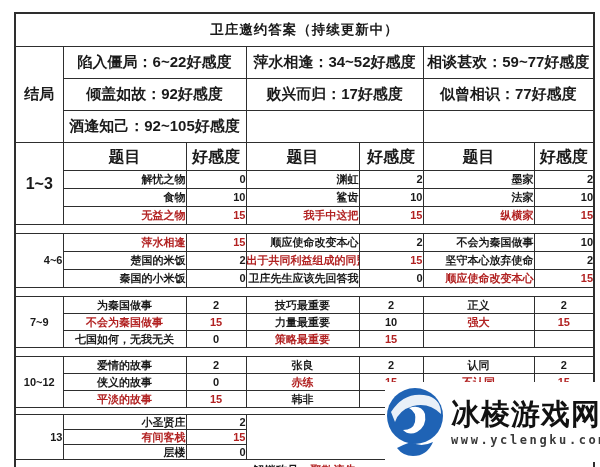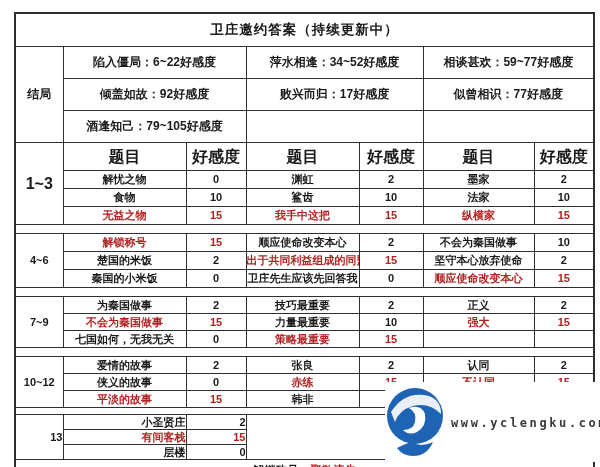--- a/index.html
+++ b/index.html
@@ -15,24 +15,24 @@
   }
   table.answers td{
     border:1px solid #2e2e2e;
     text-align:center;vertical-align:middle;
     font-weight:bold;font-size:11px;
     white-space:nowrap;overflow:hidden;
     padding:0;line-height:1.1;
   }
   table.answers{border:2px solid #2e2e2e;}
   tr.r-title td{font-size:13.5px;height:32px;letter-spacing:1px;}
-  tr.r-end td{font-size:12px;height:31px;}
+  tr.r-end td{font-size:15px;height:31px;}
   tr.r-head td{font-size:16px;height:27px;}
   td.lblcol{font-size:12px;margin-top:15px;}
-  tr.r-s17 td{height:17px;}
+  tr.r-s17 td{height:17px;text-align:right;}
   tr.r-s16 td{height:16px;}
   tr.r-s14 td{height:14px;text-align:right;}
   tr.r-gap td{height:8px;}
   tr.r-gap6 td{height:6px;}
   tr.r-foot td{height:21px;font-size:11.5px;}
   td.red, span.red{color:var(--red,#b22222);}
   .merged-empty{background:#fff;}
   
   .watermark{
     position:absolute;left:385px;top:382px;width:213px;height:80px;
@@ -77,21 +77,21 @@
       <td colspan="2">陷入僵局：6~22好感度</td>
       <td colspan="2">萍水相逢：34~52好感度</td>
       <td colspan="2">相谈甚欢：59~77好感度</td>
     </tr>
     <tr class="r-end">
       <td colspan="2">倾盖如故：92好感度</td>
       <td colspan="2">败兴而归：17好感度</td>
       <td colspan="2">似曾相识：77好感度</td>
     </tr>
     <tr class="r-end">
-      <td colspan="2">酒逢知己：79~105好感度</td>
+      <td colspan="2">酒逢知己：92~105好感度</td>
       <td colspan="2"></td>
       <td colspan="2"></td>
     </tr>
 
     <tr class="r-head">
       <td rowspan="4" class="lblcol">1~3</td>
       <td>题目</td>
       <td>好感度</td>
       <td>题目</td>
       <td>好感度</td>
@@ -122,21 +122,21 @@
       <td class="red">纵横家</td>
       <td class="red">15</td>
     </tr>
 
     <tr class="r-gap">
           <td colspan="7"></td>
         </tr>
 
     <tr class="r-s17">
       <td rowspan="3" class="lblcol">4~6</td>
-      <td class="red">解锁称号</td>
+      <td class="red">萍水相逢</td>
       <td class="red">15</td>
       <td>顺应使命改变本心</td>
       <td>2</td>
       <td>不会为秦国做事</td>
       <td>10</td>
     </tr>
     <tr class="r-s17">
       <td>楚国的米饭</td>
       <td>2</td>
       <td class="red">出于共同利益组成的同盟</td>
@@ -241,17 +241,18 @@
     </table>
 
   <div class="watermark">
     <svg class="wm-logo" viewBox="0 0 64 78">
       <circle cx="30" cy="34" r="28" fill="#1f63b5"></circle>
       <path d="M6,30 Q20,8 44,14 Q56,18 56,32 Q44,20 28,24 Q14,28 10,40 Z" fill="#ffffff" opacity="0.9"></path>
       <path d="M24,26 Q36,22 40,32 Q42,44 32,50 Q24,54 18,48 Q28,48 30,40 Q32,30 24,26 Z" fill="#ffffff"></path>
       <path d="M26,60 Q36,66 48,60 Q42,74 28,74 Q18,74 12,66 Q20,62 26,60 Z" fill="#1f63b5"></path>
     </svg>
     <div class="wm-texts">
+      <div class="wm-name">冰棱游戏网</div>
       <div class="wm-url">www.yclengku.com</div>
     </div>
   </div>
 
 </div>
 
 </body></html>

